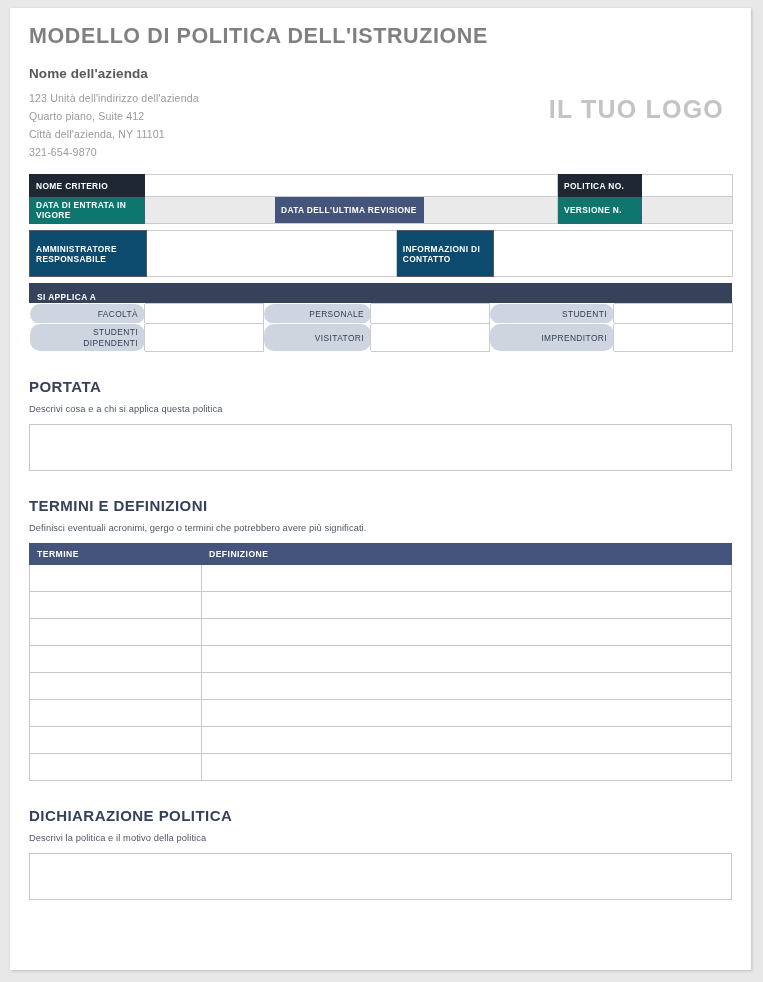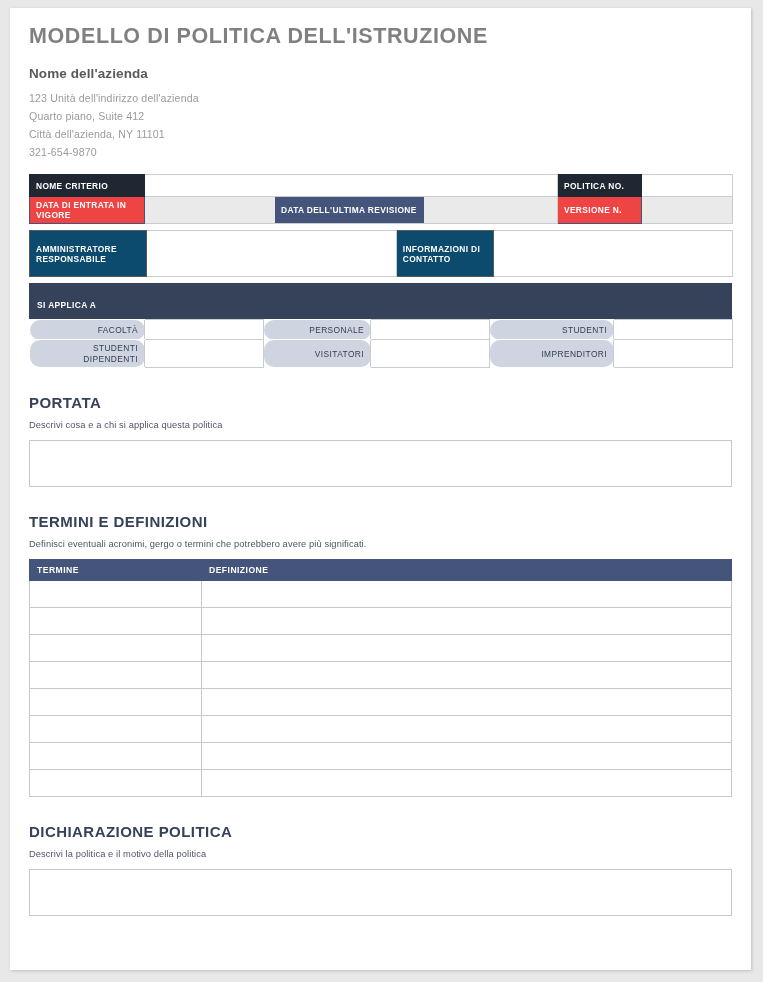--- a/index.html
+++ b/index.html
@@ -86,21 +86,21 @@
     letter-spacing: 0.35px;
     padding: 3px 6px;
     border: 1px solid #c9ccd1;
   }
   .lbl-darknavy {
     background: #1f2733;
     color: #ffffff;
     border-color: #1f2733;
   }
   .lbl-blue {
-    background: #ef4444;
+    background: #0f766e;
     color: #ffffff;
     border-color: #44547a;
   }
   .lbl-gray {
     background: #0c4a6e;
     color: #ffffff;
     border-color: #595959;
   }
   .fill-white { background: #ffffff; }
   .fill-gray  { background: #eaeaea; }
@@ -114,21 +114,21 @@
   #block-admin .cell { height: 46px; }
 
   
   #block-applies { margin-top: 6px; }
   .applies-title {
     background: #36425a;
     color: #ffffff;
     font-size: 8.4px;
     font-weight: bold;
     letter-spacing: 0.4px;
-    padding: 18px 8px;
+    padding: 10px 8px;
     box-sizing: border-box;
     width: 703px;
     height: 17px;
     line-height: 9px;
   }
   #block-applies .cell { height: 20px; border-radius: 10px; }
   .aud-label {
     background: #ced5e0;
     color: #323e52;
     text-align: right;
@@ -202,20 +202,21 @@
 <div id="sheet">
 
   <div class="doc-title">MODELLO DI POLITICA DELL'ISTRUZIONE</div>
 
   <div class="company-block">
     <div class="company-name">Nome dell'azienda</div>
     <div class="company-line">123 Unità dell'indirizzo dell'azienda</div>
     <div class="company-line">Quarto piano, Suite 412</div>
     <div class="company-line">Città dell'azienda, NY 11101</div>
     <div class="company-line">321-654-9870</div>
+    <div class="logo-text">IL TUO LOGO</div>
   </div>
 
   <div class="block" id="block-policy">
     <div class="brow">
       <div class="cell lbl-darknavy" style="width:115px">NOME CRITERIO</div>
       <div class="cell fill-white" style="width:413px"></div>
       <div class="cell lbl-darknavy" style="width:84px">POLITICA NO.</div>
       <div class="cell fill-white" style="width:91px"></div>
     </div>
     <div class="brow">

